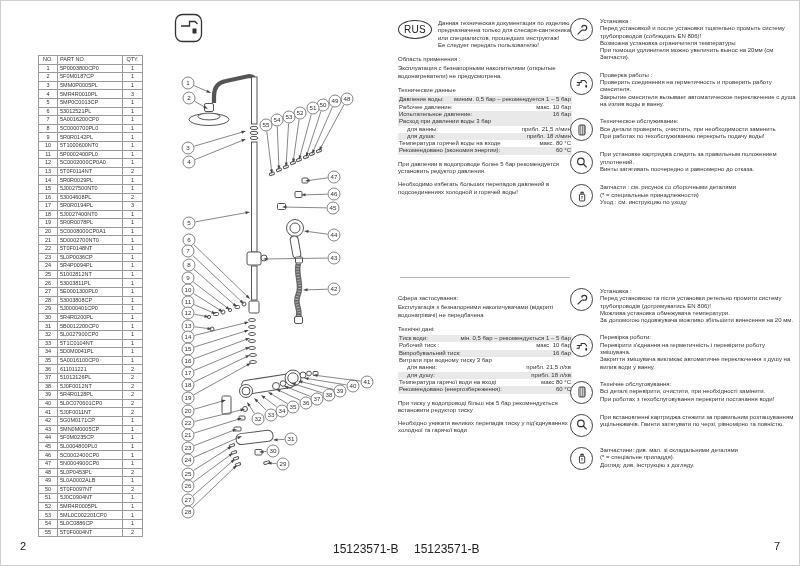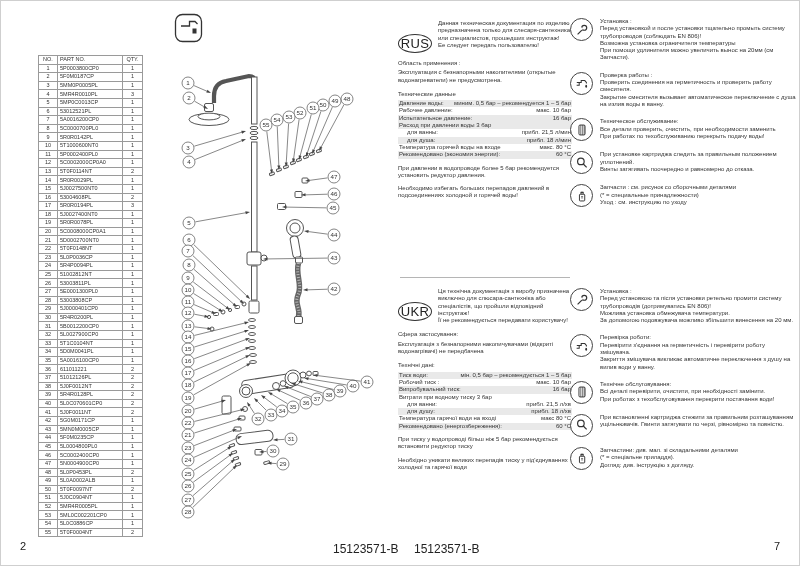--- a/index.html
+++ b/index.html
@@ -18,22 +18,22 @@
   .parts .c-qty{width:15px;text-align:center;}
 
   
   .col{position:absolute;font-size:6px;line-height:7.3px;color:#333;}
   .col-mid-rus{left:398px;top:20px;width:174px;}
   .col-mid-ukr{left:398px;top:288px;width:174px;}
   .col-right-rus{left:570px;top:18px;width:226px;}
   .col-right-ukr{left:570px;top:288px;width:226px;}
   .intro{display:flex;gap:6px;}
   .badge{width:32px;height:17px;border:1.2px solid #333;border-radius:50%;
-    display:flex;align-items:center;justify-content:center;font-size:13px;
-    letter-spacing:.3px;flex:none;margin-top:14px;color:#222;text-align:right;}
+    display:flex;align-items:center;justify-content:center;font-size:10px;
+    letter-spacing:.3px;flex:none;margin-top:0;color:#222;text-align:right;}
   .intro .txt{white-space:pre-line;width:136px;}
   .head{margin:7px 0 2px 0;}
   .tech-row{display:flex;justify-content:space-between;padding:0 1px;}
   .tech-row.shaded{background:#e9e9e9;}
   .tech-row.indent .lab{padding-left:8px;}
   .tech-row .val{text-align:right;white-space:nowrap;}
   .para{margin-top:6px;white-space:pre-line;}
   .rsec{display:flex;gap:7px;margin-bottom:10px;}
   .sec-icon{width:21px;height:21px;flex:none;border:1.2px solid #444;border-radius:50%;
     display:flex;align-items:center;justify-content:center;background:#fff;}
@@ -876,25 +876,20 @@
       </span>
       <div class="txt"><div>Запчасти : см. рисунок со сборочными деталями
 (* = специальные принадлежности)
 Уход : см. инструкцию по уходу</div></div>
     </div>
   </div>
 
 <div class="divider"></div>
 
 <div class="col col-mid-ukr">
-  <div class="intro">
-    <div class="badge">UKR</div>
-    <div class="txt">Ця технічна документація з виробу призначена виключно для слюсара-сантехніка або спеціалістів, що пройшли відповідний інструктаж!
-Її не рекомендується передавати користувачу!</div>
-  </div>
   <div class="head">Сфера застосування:</div>
   <div>Експлуатація з безнапорними накопичувачами (відкриті водонагрівачі) не передбачена</div>
   <div class="head">Технічні дані:</div>
   <div>
       <div class="tech-row shaded">
         <span class="lab">Тиск води:</span>
         <span class="val">мін. 0,5 бар – рекомендується 1 – 5 бар</span>
       </div>
       <div class="tech-row">
         <span class="lab">Робочий тиск :</span>

